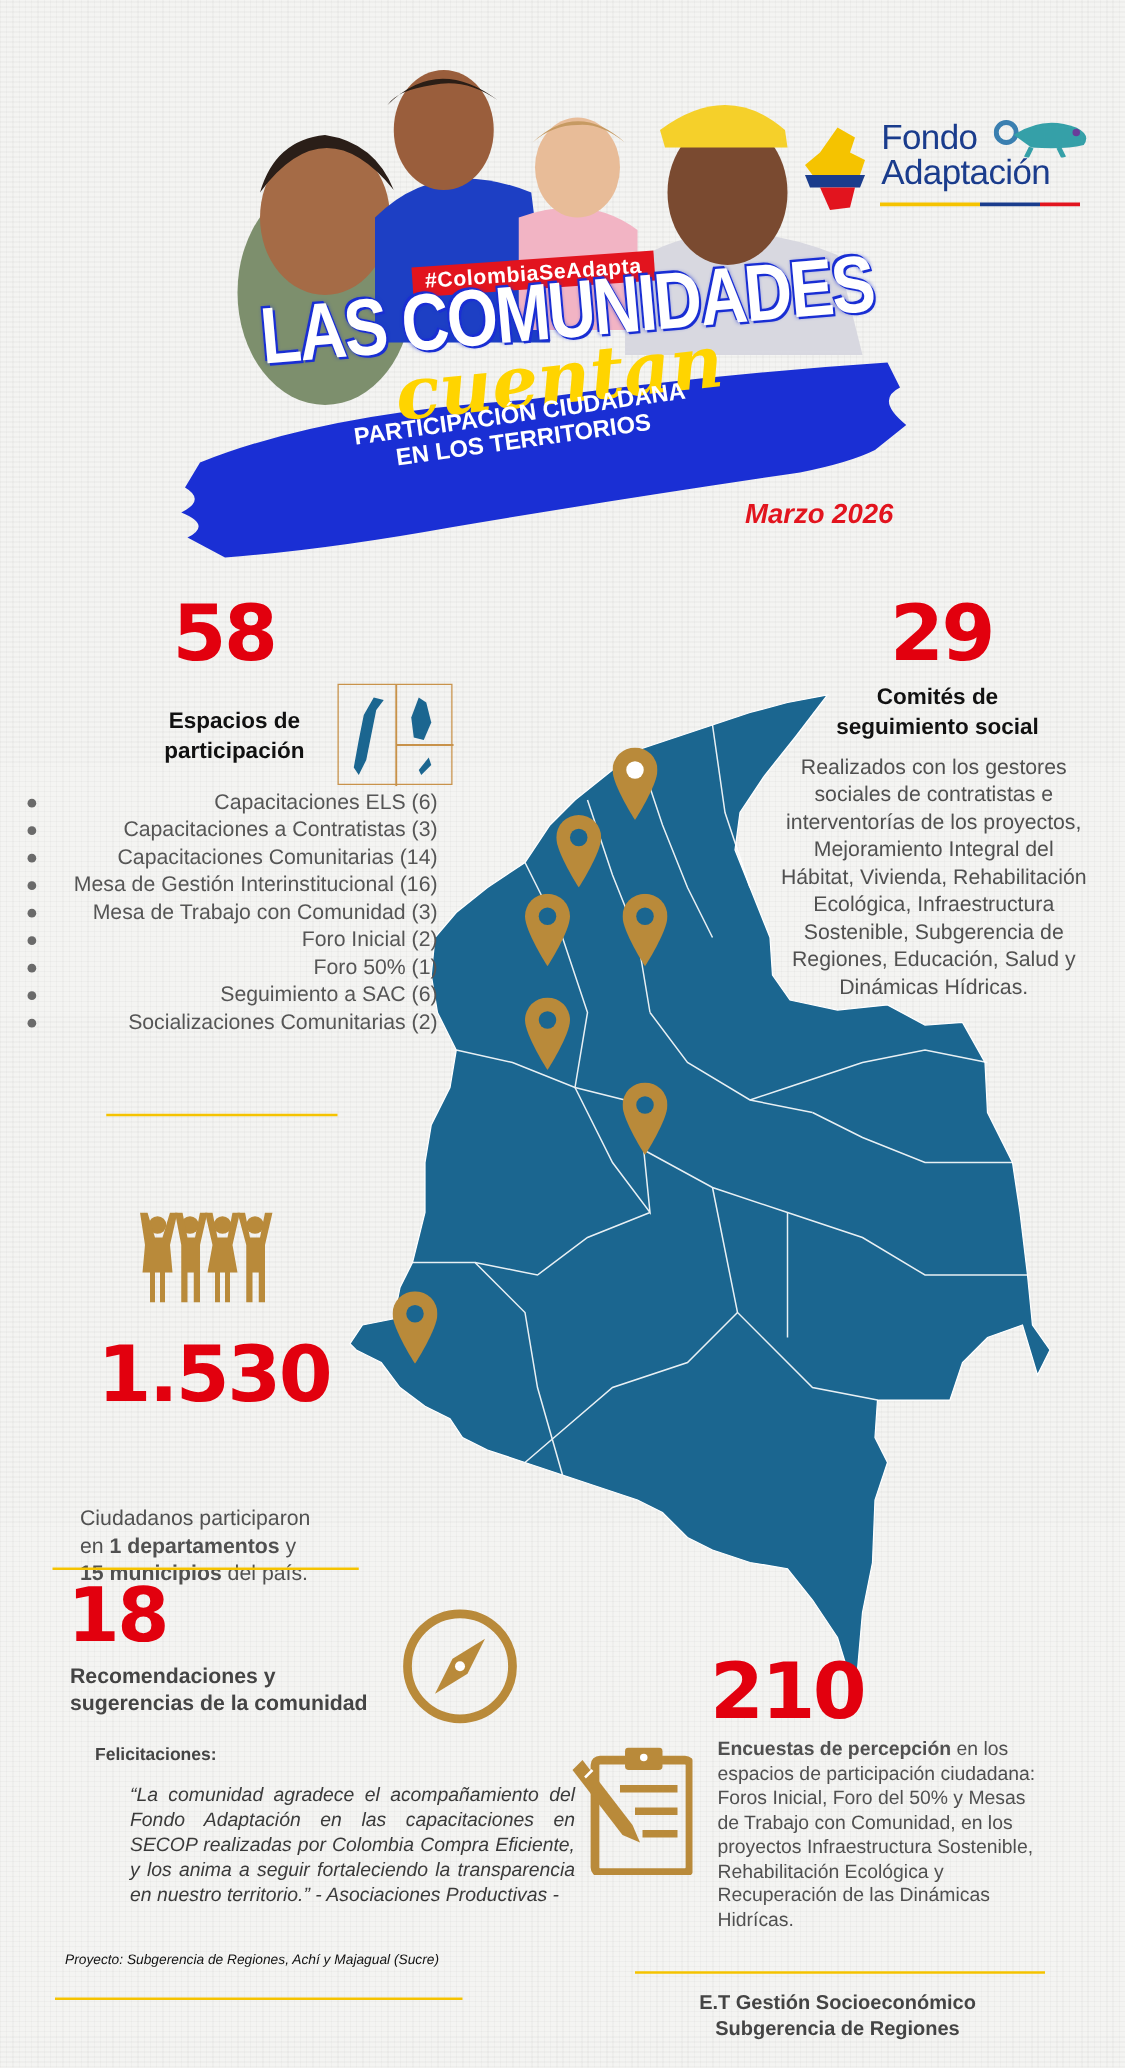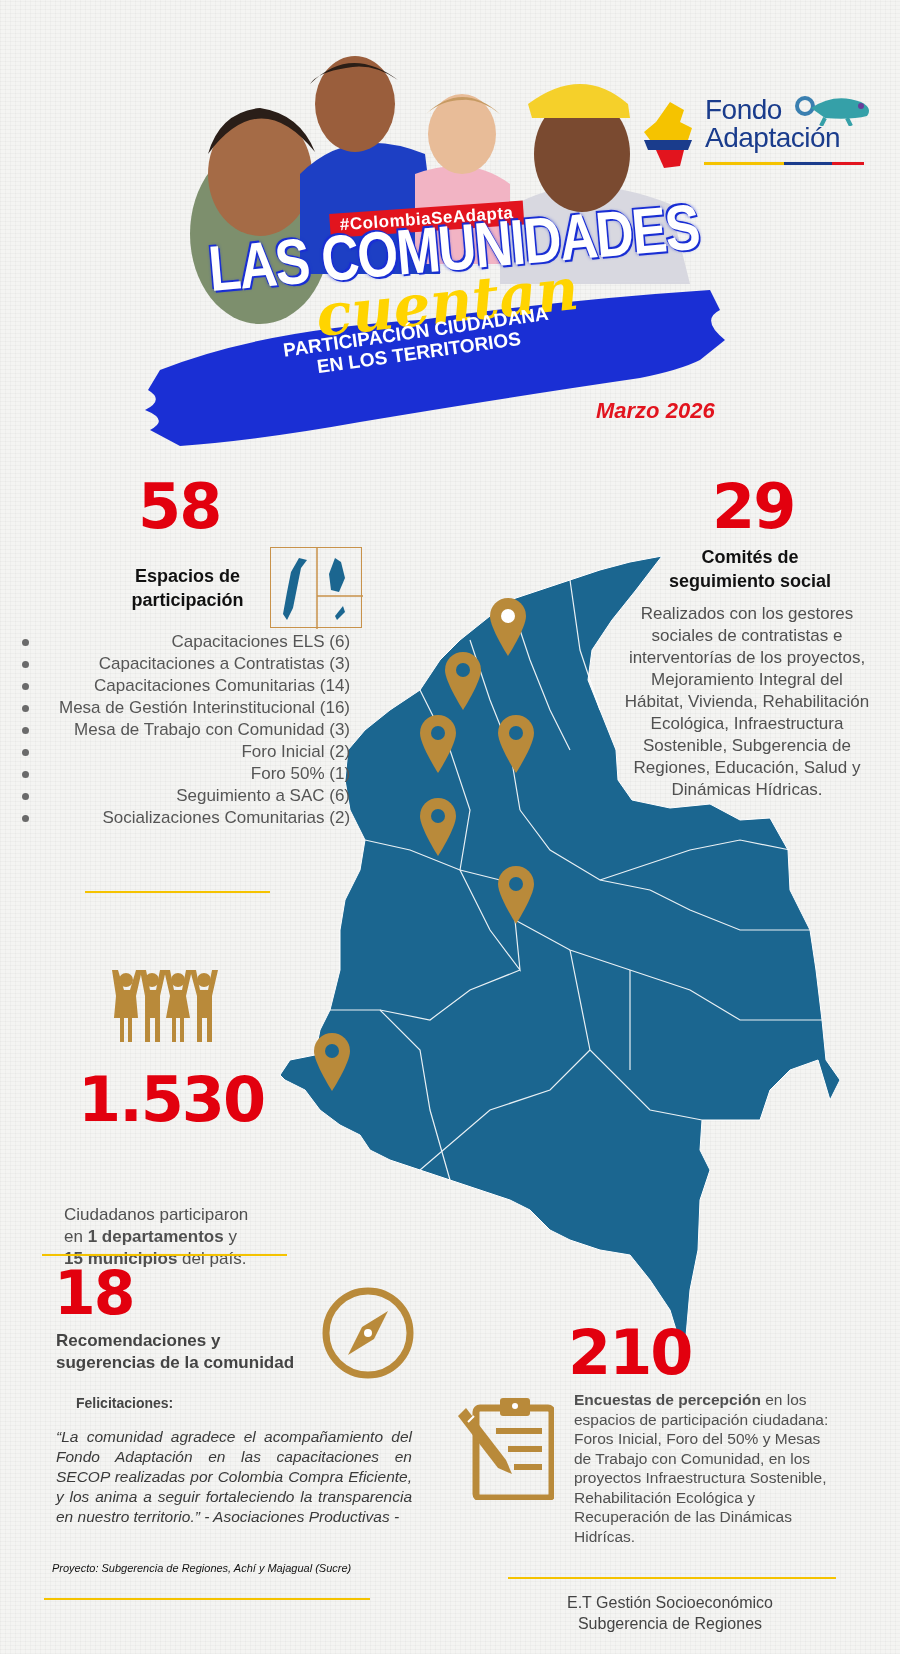--- a/index.html
+++ b/index.html
@@ -94,20 +94,21 @@
   }
 
   .inset-box {
     left: 270px; top: 547px; width: 92px; height: 81px;
     border: 1.5px solid #c8924a;
   }
 
   .quote {
     color: #3a3a3a; font-style: italic; font-size: 15.5px; line-height: 20px;
     text-align: justify;
+    margin-left: 48px;
   }
 </style>
 </head>
 <body>
 
 <div class="abs hero-photo">
   <svg width="560" height="290" viewBox="0 0 560 290">
 
     <ellipse cx="110" cy="190" rx="70" ry="90" fill="#7d8f6d"></ellipse>
     <ellipse cx="110" cy="130" rx="52" ry="62" fill="#a56b46"></ellipse>
@@ -306,16 +307,16 @@
   <circle cx="59" cy="8" r="3" fill="#ffffff"></circle>
   <rect x="40" y="30" width="46" height="6" fill="#b98a3a"></rect>
   <rect x="52" y="48" width="34" height="6" fill="#b98a3a"></rect>
   <rect x="58" y="66" width="28" height="6" fill="#b98a3a"></rect>
   <path d="M2 18 L10 10 L50 62 L56 76 L42 70 Z" fill="#b98a3a"></path>
   <path d="M12 24 L18 18" stroke="#ffffff" stroke-width="2"></path>
 </svg>
 <div class="abs" style="left:574px;top:1390px;width:262px;color:#505050;font-size:15.5px;line-height:19.5px;"><b>Encuestas de percepción</b><span> en los espacios de participación ciudadana: Foros Inicial, Foro del 50% y Mesas de Trabajo con Comunidad, en los proyectos Infraestructura Sostenible, Rehabilitación Ecológica y Recuperación de las Dinámicas Hidrícas.</span></div>
 <div class="abs yline" style="left:508px;top:1577px;width:328px;"></div>
 
-<div class="abs" style="left:520px;top:1592px;width:300px;text-align:center;color:#444;font-weight:normal;font-size:16px;line-height:21px;">
+<div class="abs" style="left:520px;top:1592px;width:300px;text-align:center;color:#444;font-weight:bold;font-size:16px;line-height:21px;">
   <div>E.T Gestión Socioeconómico</div>
   <div>Subgerencia de Regiones</div>
 </div>
 
 </body></html>

